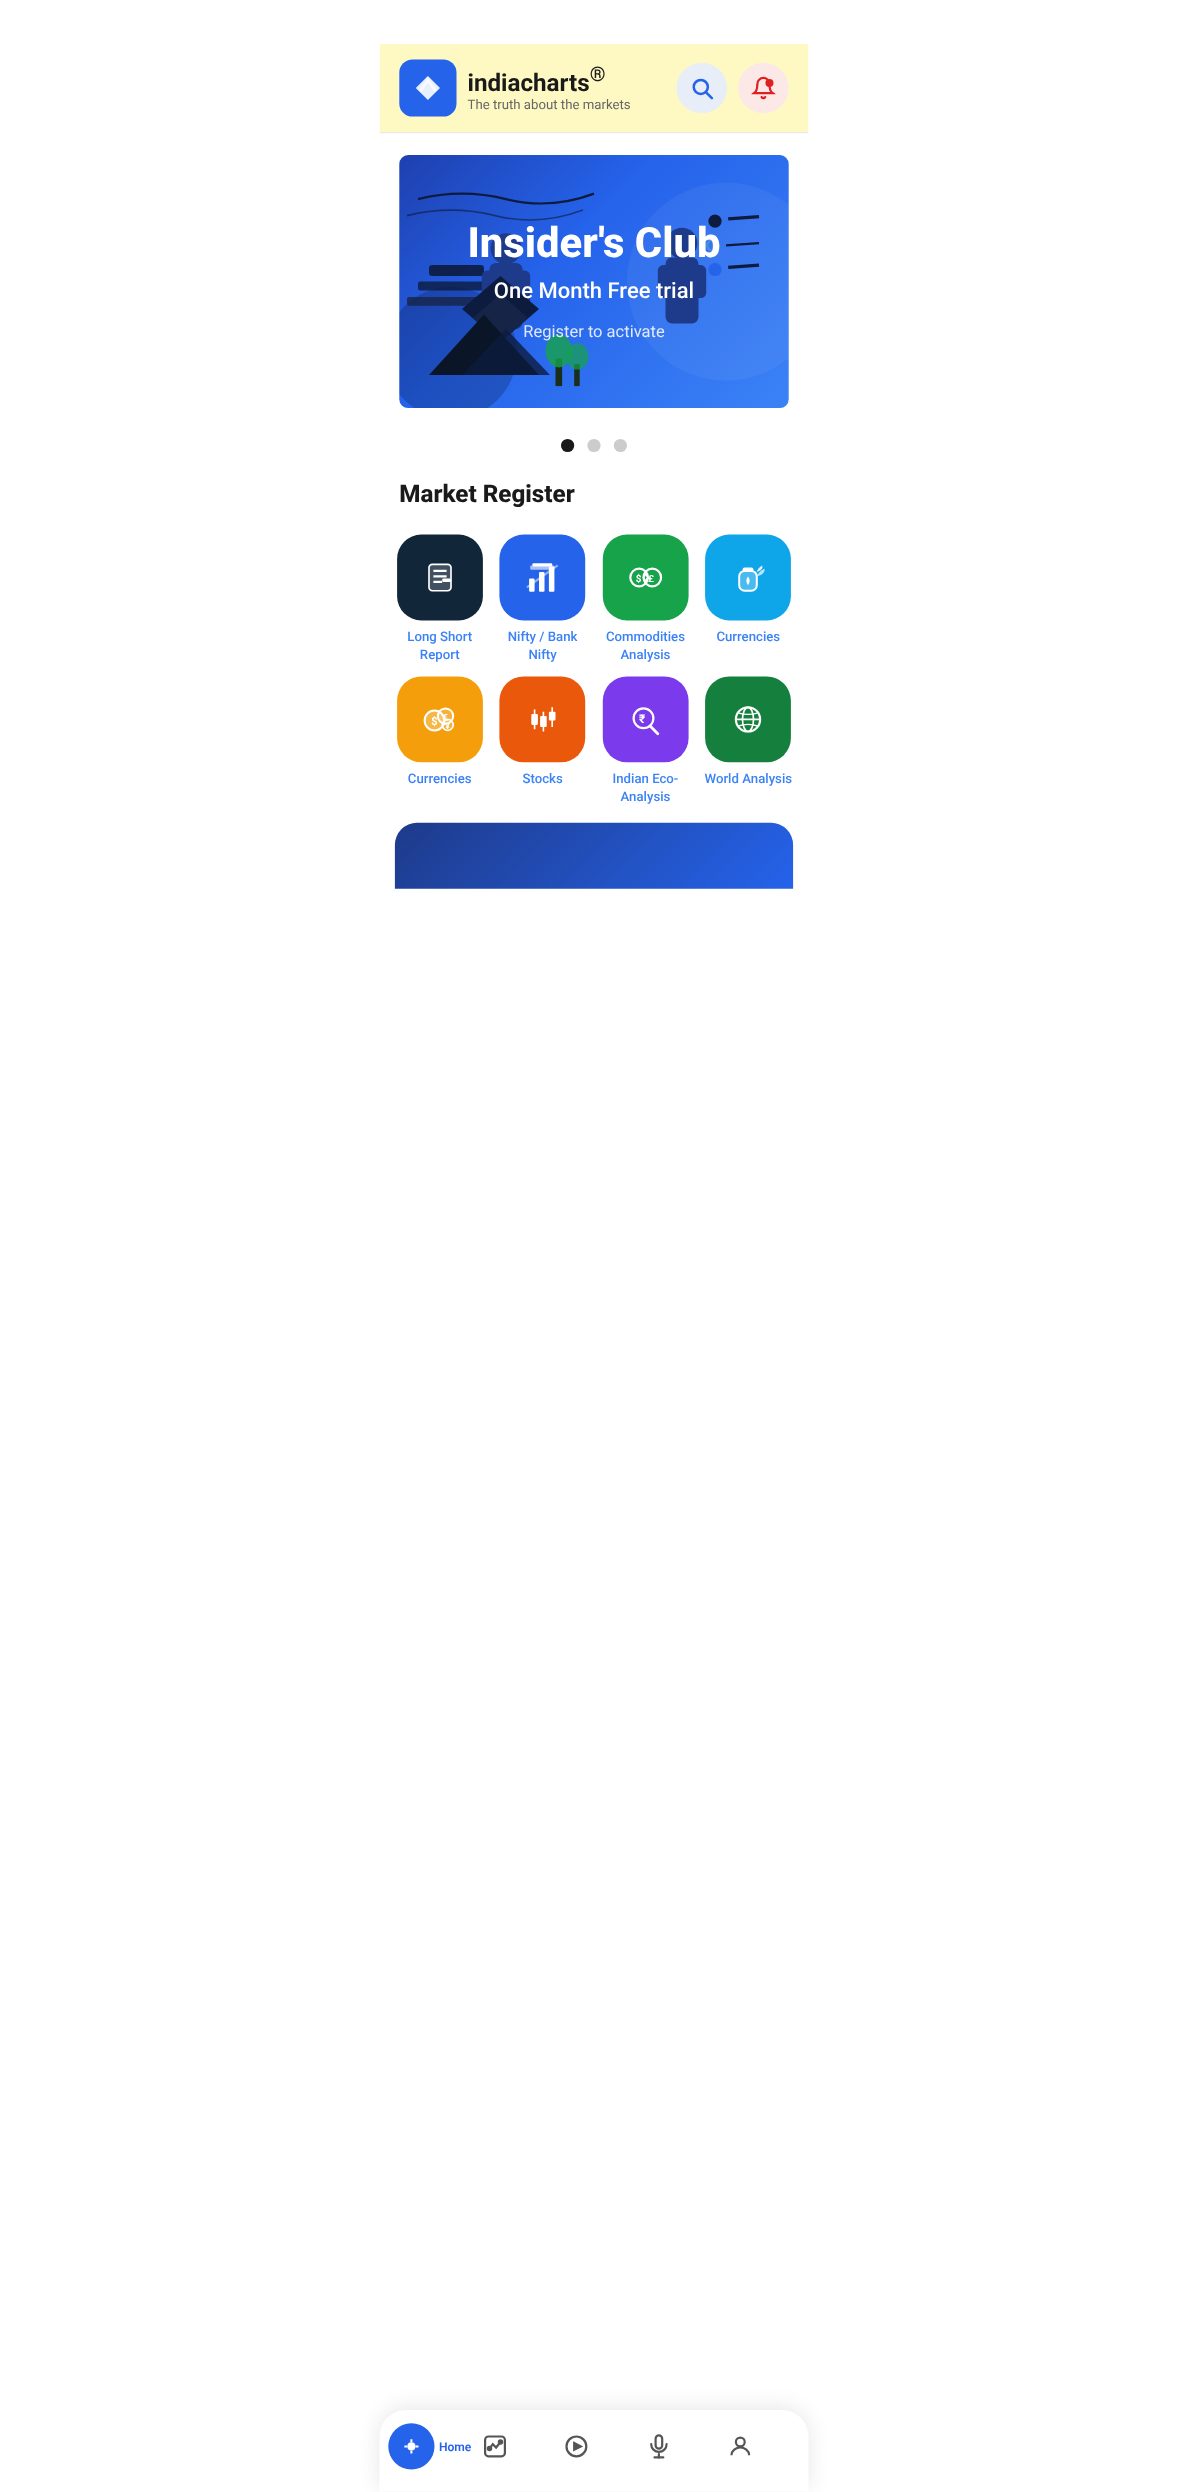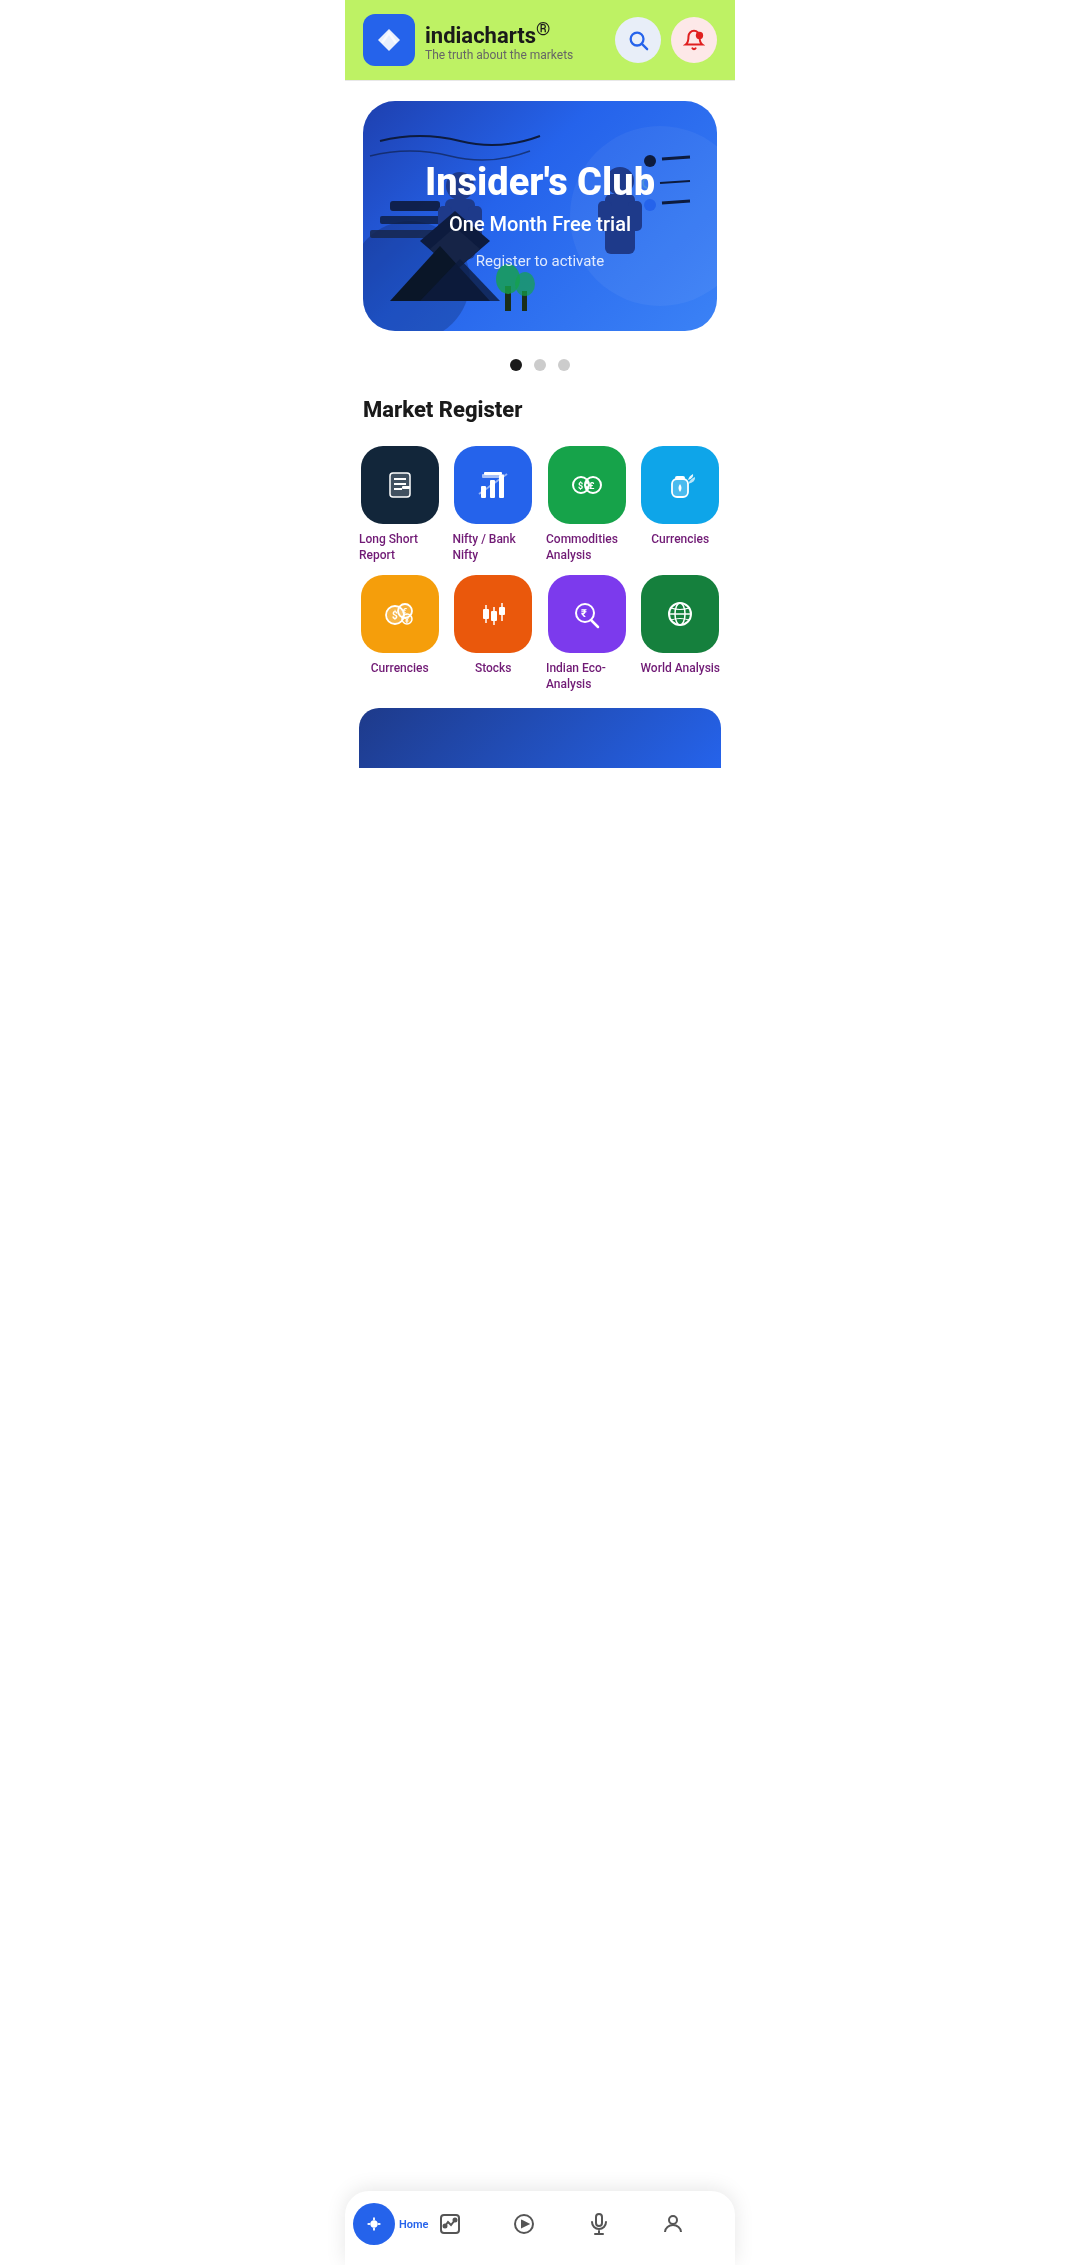--- a/index.html
+++ b/index.html
@@ -19,22 +19,23 @@
       overflow-x: hidden;
       background: #ffffff;
     }
 
     
     .header {
       display: flex;
       align-items: center;
       justify-content: space-between;
       padding: 14px 18px;
-      background: #bef264;
+      background: #fef9c3;
       border-bottom: 1px solid #e8e8e8;
+      margin-top: 40px;
     }
 
     .header-logo {
       display: flex;
       align-items: center;
       gap: 10px;
     }
 
     .logo-icon {
       width: 52px;
@@ -99,21 +100,21 @@
       position: relative;
     }
 
     
     .banner-section {
       padding: 20px 18px 10px;
     }
 
     .banner {
       background: linear-gradient(135deg, #1e40af 0%, #2563eb 40%, #3b82f6 100%);
-      border-radius: 32px;
+      border-radius: 8px;
       padding: 30px 24px;
       position: relative;
       overflow: hidden;
       min-height: 230px;
       display: flex;
       flex-direction: column;
       justify-content: center;
       align-items: center;
       text-align: center;
     }
@@ -194,22 +195,22 @@
       height: 78px;
       border-radius: 22px;
       display: flex;
       align-items: center;
       justify-content: center;
       font-size: 32px;
     }
 
     .grid-label {
       font-size: 12px;
-      color: #701a75;
-      text-align: left;
+      color: #3b82f6;
+      text-align: center;
       line-height: 1.3;
       font-weight: 500;
     }
 
     .icon-dark-blue { background: #12263a; }
     .icon-blue { background: #2563eb; }
     .icon-green { background: #16a34a; }
     .icon-teal { background: #0ea5e9; }
     .icon-amber { background: #f59e0b; }
     .icon-orange { background: #ea580c; }

